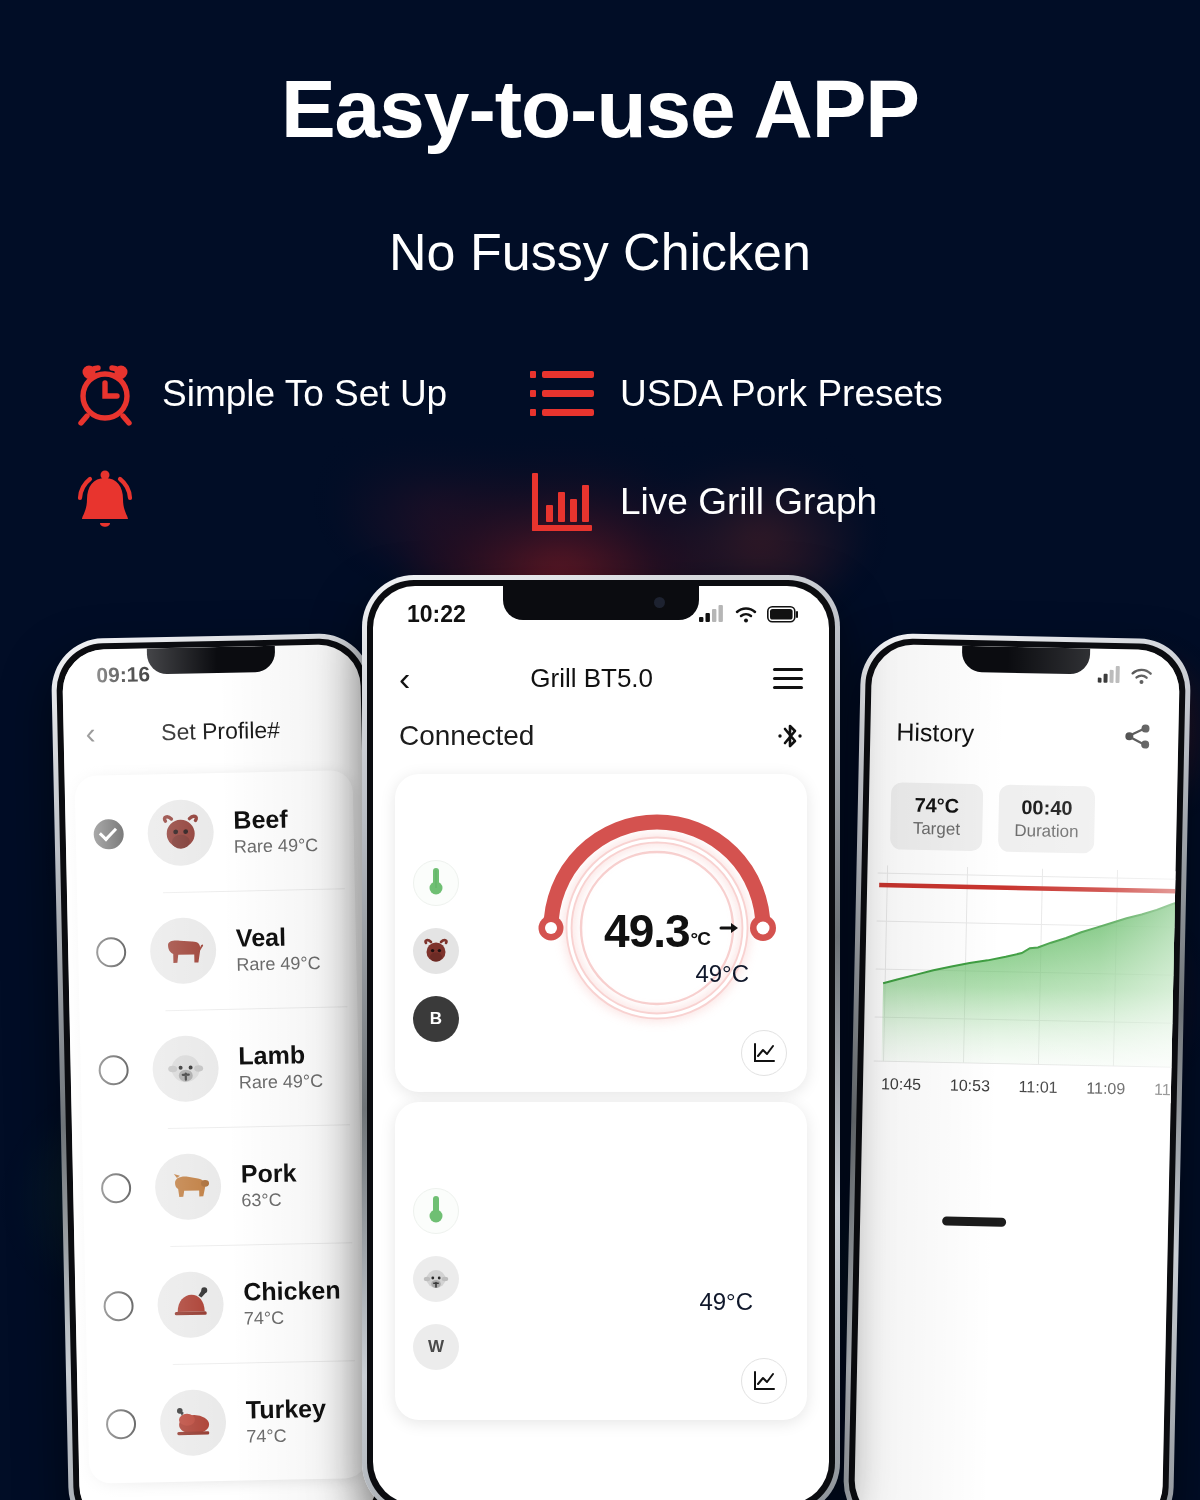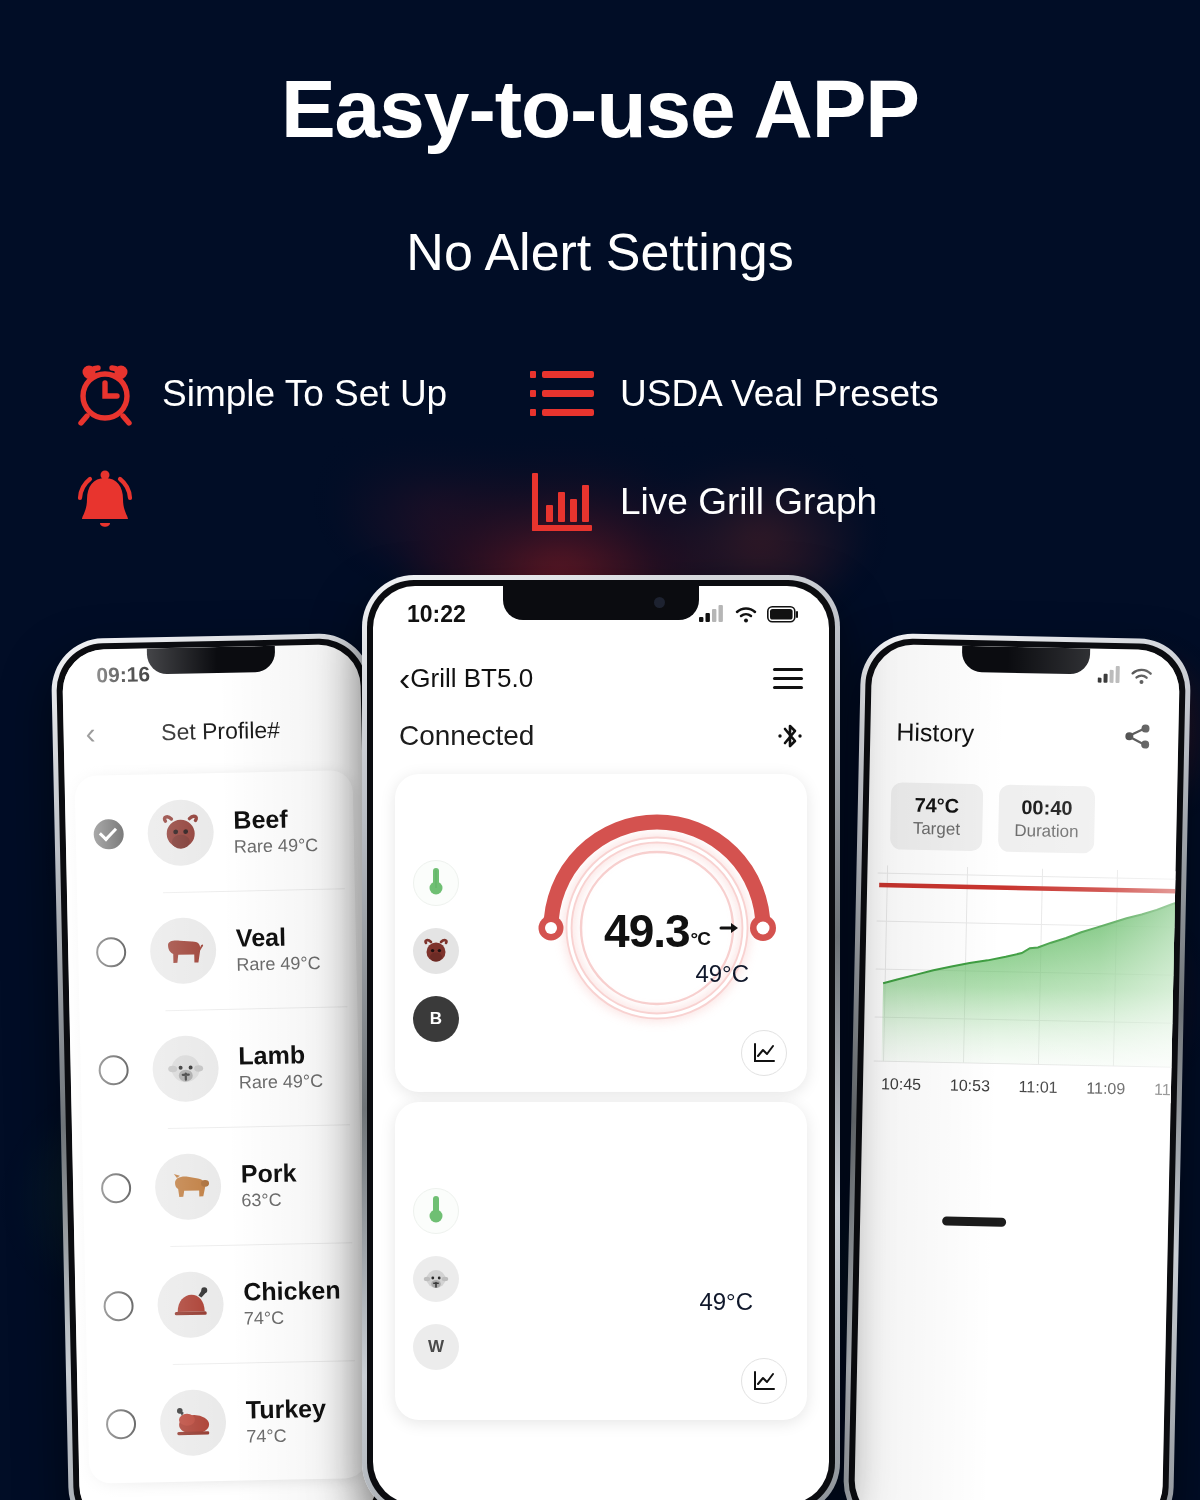--- a/index.html
+++ b/index.html
@@ -109,21 +109,21 @@
   .meat-ava {
     width:66px; height:66px; border-radius:50%; background:#e9e9e9; margin-left:24px;
     display:flex; align-items:center; justify-content:center; flex:0 0 66px;
   }
   .meat-txt { margin-left:20px; }
   .meat-name { font-size:25px; font-weight:bold; color:#111; line-height:1.15; }
   .meat-sub  { font-size:18px; color:#6d6d6d; margin-top:3px; }
 
   
   .navbar-c { display:flex; align-items:center; height:72px; padding:0 26px; }
-  .nav-title-c { flex:1; text-align:left; font-size:26px; color:#111; font-weight:500; }
+  .nav-title-c { flex:1; text-align:center; font-size:26px; color:#111; font-weight:500; }
   .burger span { display:block; width:30px; height:3px; background:#111; border-radius:2px; margin:6px 0; }
   .conn-row { display:flex; align-items:center; justify-content:space-between; padding:6px 26px 12px 26px; }
   .conn-txt { font-size:28px; color:#1c1c1c; }
 
   .gauge-card {
     margin:10px 22px 0 22px; background:#fff; border-radius:24px; height:318px;
     box-shadow:0 3px 16px rgba(0,0,0,.10); position:relative;
   }
   .badge-col { position:absolute; left:18px; top:86px; }
   .badge {
@@ -162,21 +162,21 @@
   .xtick { font-size:16px; color:#3d3d3d; }
   .home-pill { width:64px; height:9px; border-radius:6px; background:#1b1b1b; margin:118px 0 0 82px; }
 </style>
 </head>
 <body>
 
 <div class="bg-photo"></div>
 <div class="bg-vignette"></div>
 
 <div class="headline">Easy-to-use APP</div>
-<div class="subhead">No Alert Settings</div>
+<div class="subhead">No Fussy Chicken</div>
 
 <div class="features">
   <div class="feat-row">
 
     <div class="feat left">
       <div class="feat-icon">
         <svg width="70" height="70" viewBox="0 0 70 70">
           <g fill="none" stroke="#E8342E" stroke-width="5.4" stroke-linecap="round">
             <circle cx="35" cy="37" r="22"></circle>
             <path d="M18 17 A10 10 0 0 1 28 9"></path>
@@ -198,21 +198,21 @@
           <g fill="#E8342E">
             <rect x="2" y="6" width="6" height="7" rx="1"></rect>
             <rect x="14" y="6" width="52" height="7" rx="2"></rect>
             <rect x="2" y="25" width="6" height="7" rx="1"></rect>
             <rect x="14" y="25" width="52" height="7" rx="2"></rect>
             <rect x="2" y="44" width="6" height="7" rx="1"></rect>
             <rect x="14" y="44" width="52" height="7" rx="2"></rect>
           </g>
         </svg>
       </div>
-      <div class="feat-label">USDA Veal Presets</div>
+      <div class="feat-label">USDA Pork Presets</div>
     </div>
   </div>
 
   <div class="feat-row">
 
     <div class="feat left">
       <div class="feat-icon">
         <svg width="70" height="72" viewBox="0 0 70 72">
           <path d="M35 12 C23 12 17 21 17 33 C17 45 12 50 12 53 L58 53 C58 50 53 45 53 33 C53 21 47 12 35 12 Z" fill="#E8342E"></path>
           <path d="M30 57 C30 62 40 62 40 57 Z" fill="#E8342E"></path>

